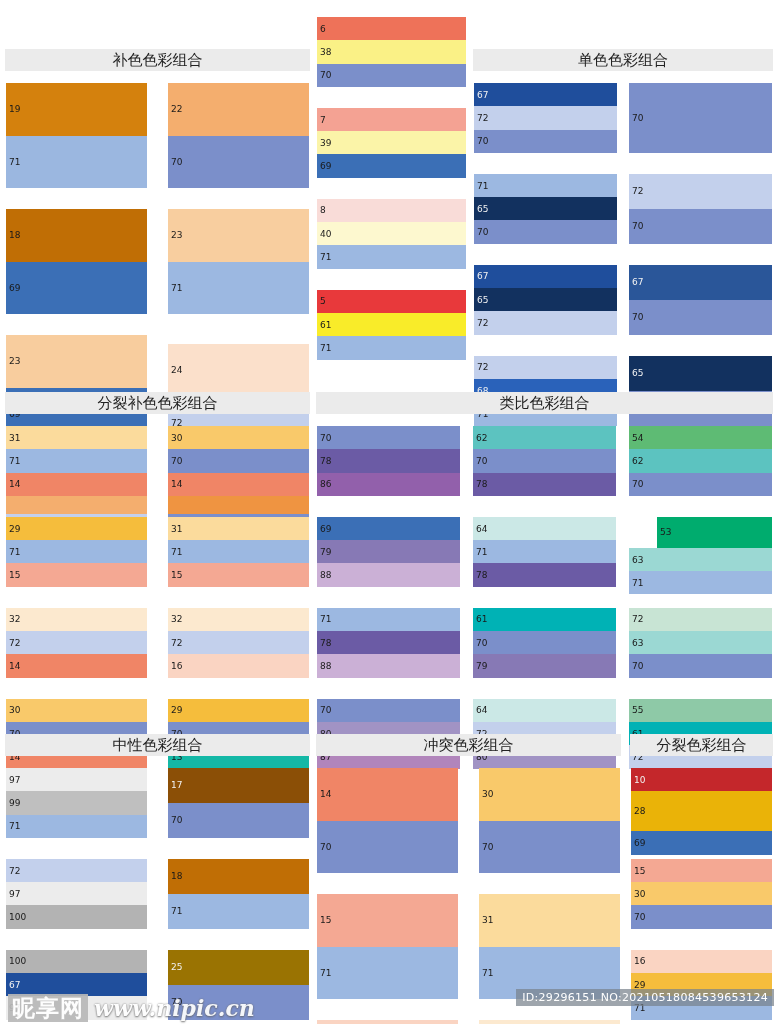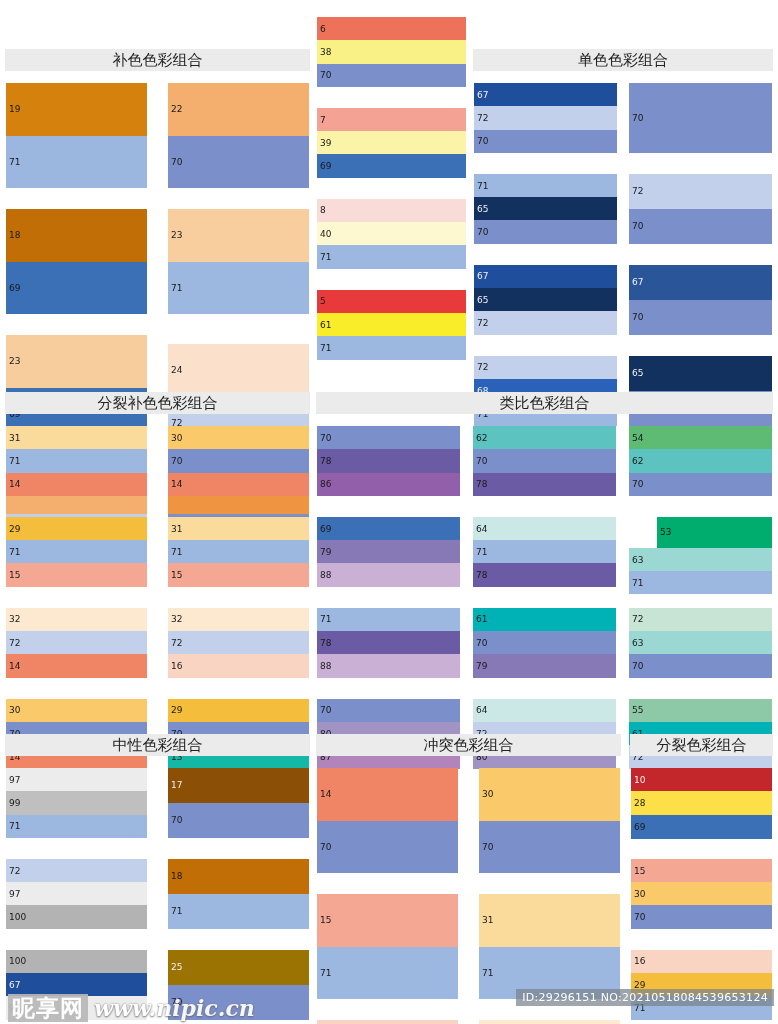--- a/index.html
+++ b/index.html
@@ -637,21 +637,21 @@
           </div>
         </div>
       </div>
       <div class="panel" style="left: 630px; top: 690px; width: 143px;">
         <div class="panel-header" style="width: 143px;">分裂色彩组合</div>
         <div class="grid" style="margin-top: 11px; height: 342.6px;">
           <div class="card" style="left: 0px; top: 0px; width: 143px; text-align: center;">
             <div class="stripe dark" style="height: 23.3px; background: rgb(196, 39, 43);">
               <span class="lbl">10</span>
             </div>
-            <div class="stripe" style="height: 24px; background: #fde047; padding-left: 12px;">
+            <div class="stripe" style="height: 40px; background: #eab308; padding-left: 12px;">
               <span class="lbl">28</span>
             </div>
             <div class="stripe" style="height: 23.3px; background: rgb(59, 111, 182);">
               <span class="lbl">69</span>
             </div>
           </div>
           <div class="card" style="left: 0px; top: 90.9px; width: 143px;">
             <div class="stripe" style="height: 23.3px; background: rgb(244, 168, 147);">
               <span class="lbl">15</span>
             </div>

